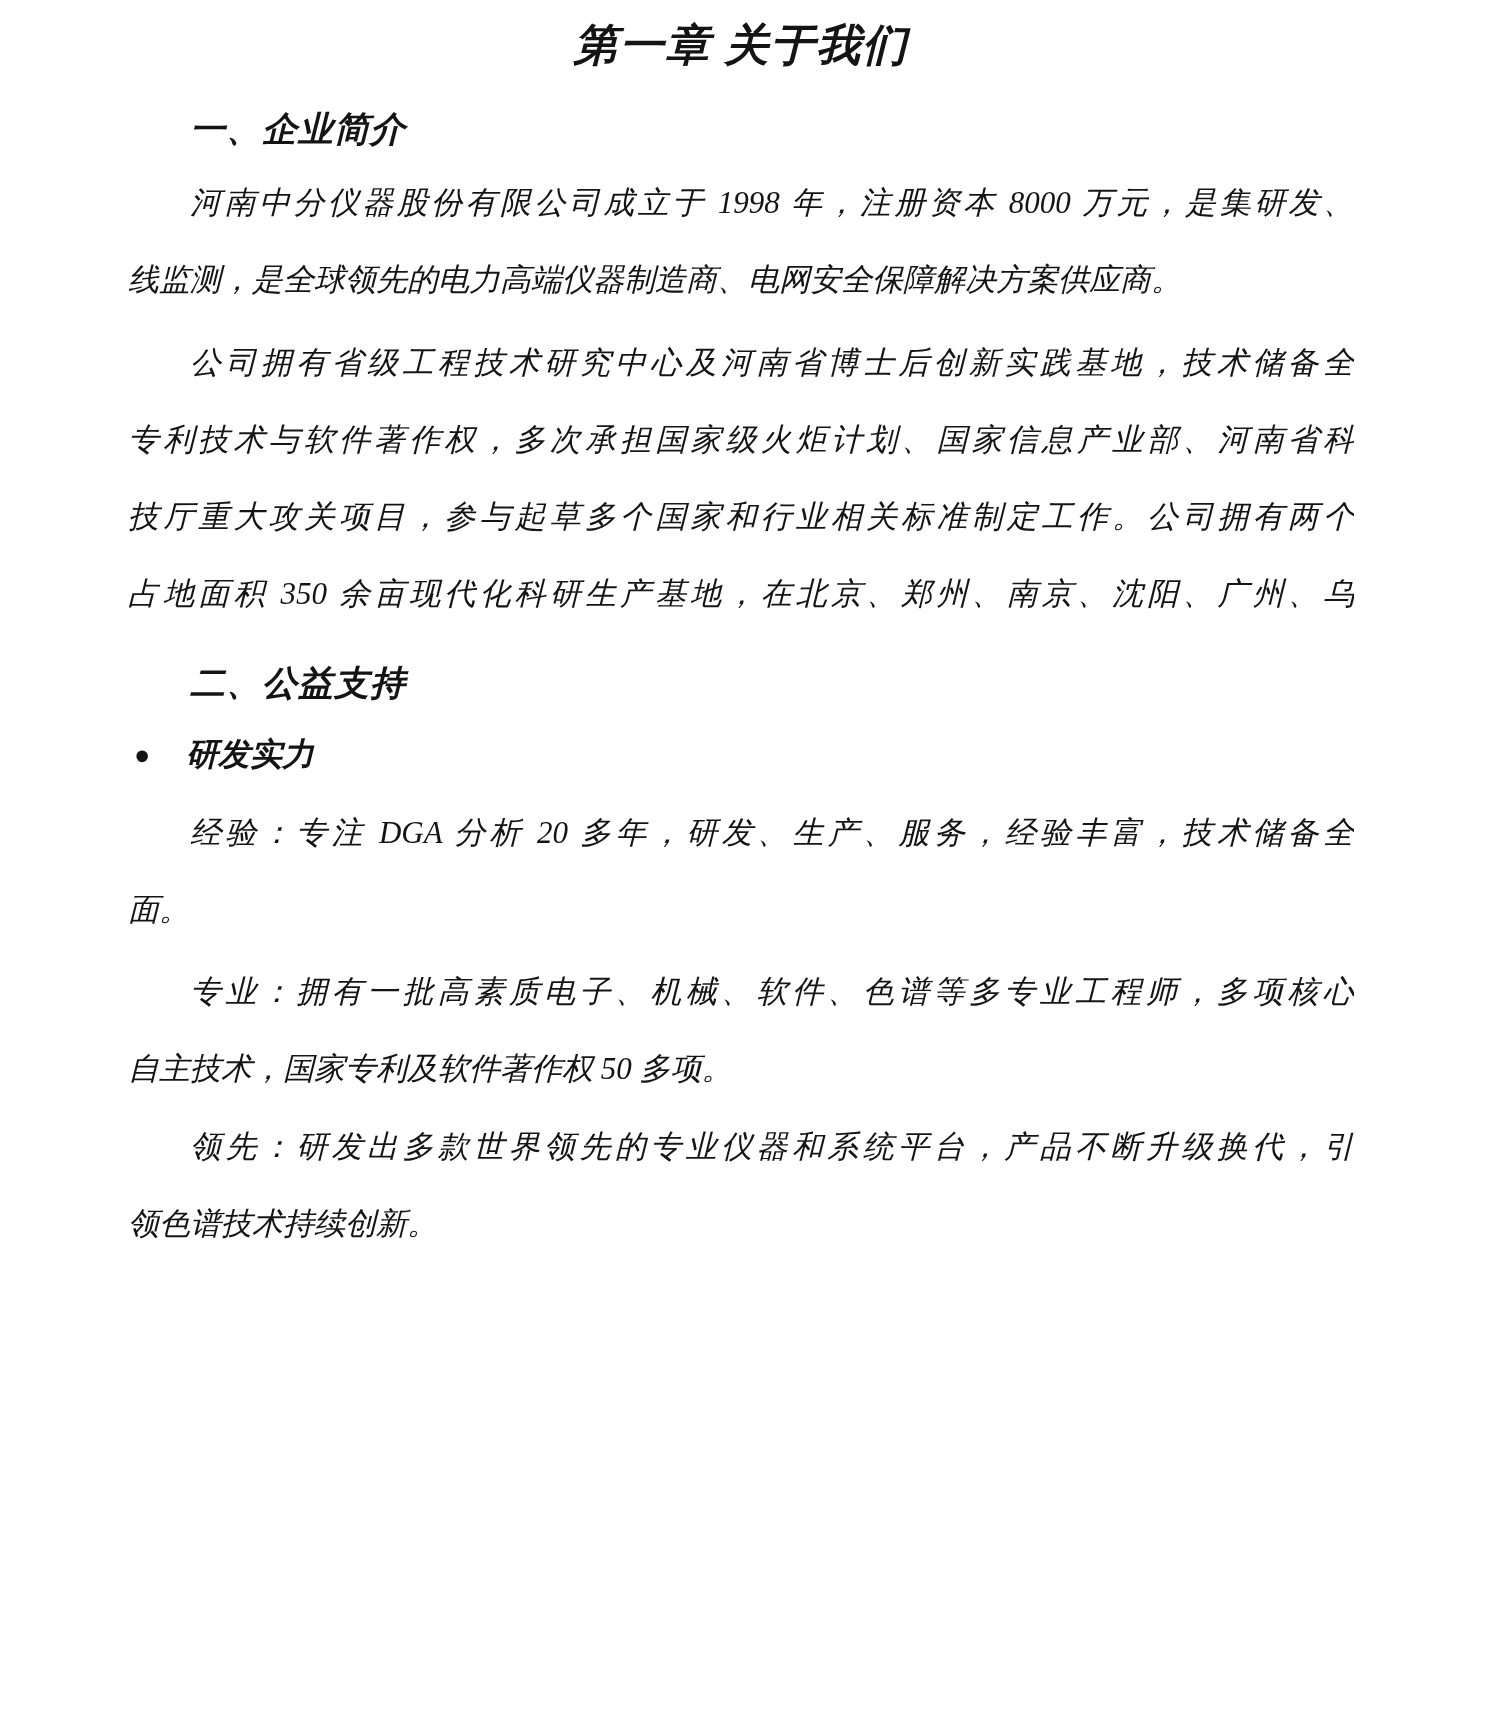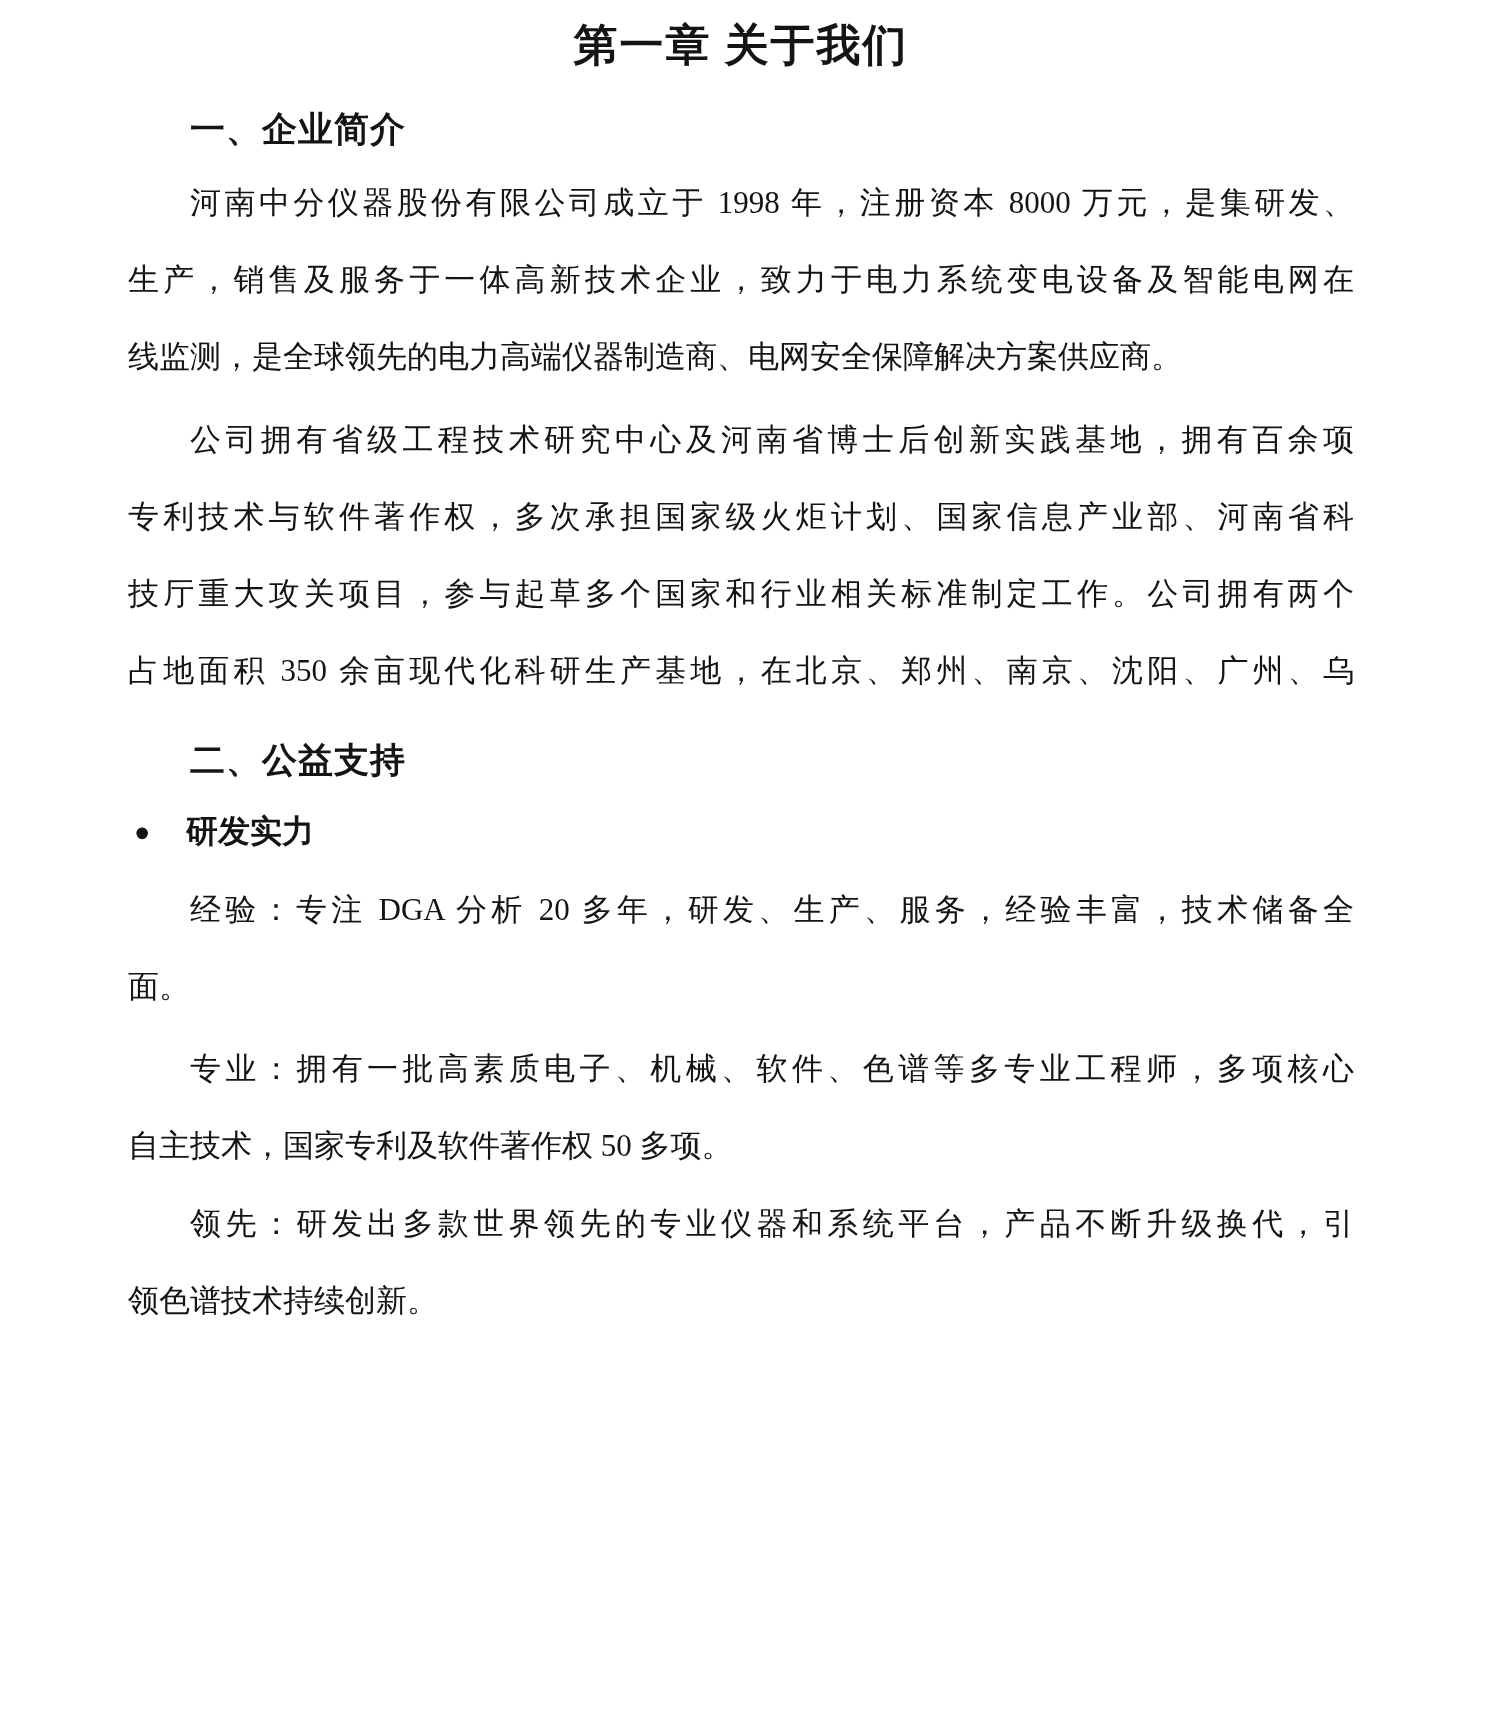--- a/index.html
+++ b/index.html
@@ -13,20 +13,21 @@
     overflow: hidden;
     font-family: "Liberation Serif", "DejaVu Serif", serif;
     color: #141414;
   }
   .page {
     box-sizing: border-box;
     width: 1486px;
     height: 1712px;
     padding: 14px 132px 0 128px;
     overflow: hidden;
+    font-style: italic;
   }
   .chapter-title {
     font-size: 44px;
     line-height: 64px;
     font-weight: bold;
     text-align: center;
     letter-spacing: 2px;
   }
   .section-heading {
     font-size: 35px;
@@ -72,26 +73,25 @@
 <body>
 
 <div class="page">
 
   <div class="chapter-title">第一章 关于我们</div>
 
   <div class="section-heading mt28">一、企业简介</div>
 
   <div class="para mt10">
     <div class="line indent">河南中分仪器股份有限公司成立于 1998 年，注册资本 8000 万元，是集研发、</div>
-    <div class="line">生产，销售及服务于一体高新技术企业，致力于电力系统变电设备及智能电网在</div>
     <div class="line end">线监测，是全球领先的电力高端仪器制造商、电网安全保障解决方案供应商。</div>
   </div>
 
   <div class="para mt6">
-    <div class="line indent">公司拥有省级工程技术研究中心及河南省博士后创新实践基地，拥有百余项</div>
+    <div class="line indent">公司拥有省级工程技术研究中心及河南省博士后创新实践基地，技术储备全</div>
     <div class="line">专利技术与软件著作权，多次承担国家级火炬计划、国家信息产业部、河南省科</div>
     <div class="line">技厅重大攻关项目，参与起草多个国家和行业相关标准制定工作。公司拥有两个</div>
     <div class="line">占地面积 350 余亩现代化科研生产基地，在北京、郑州、南京、沈阳、广州、乌</div>
   </div>
 
   <div class="section-heading mt16">二、公益支持</div>
 
 
 
   <div class="bullet-row mt22">

